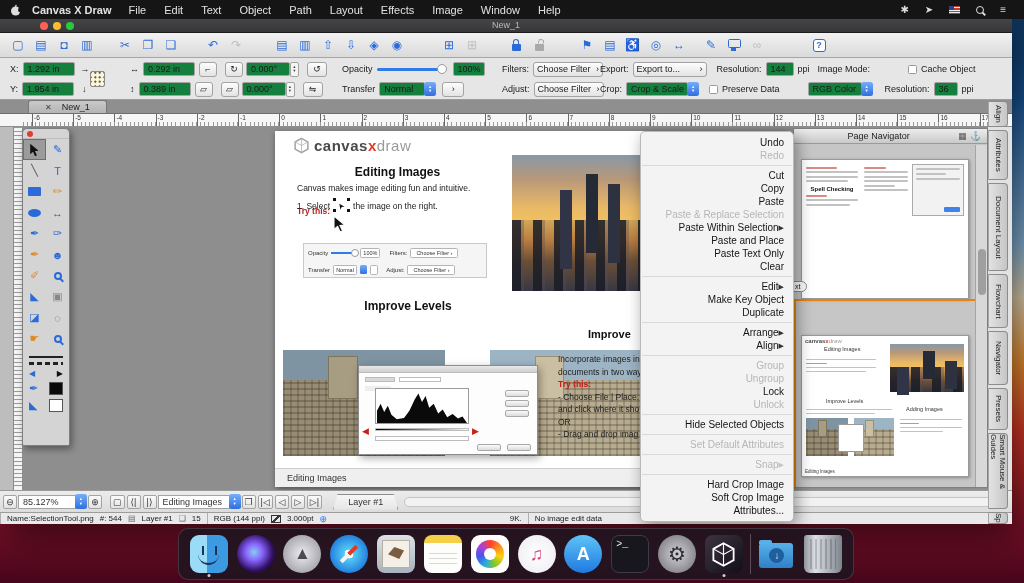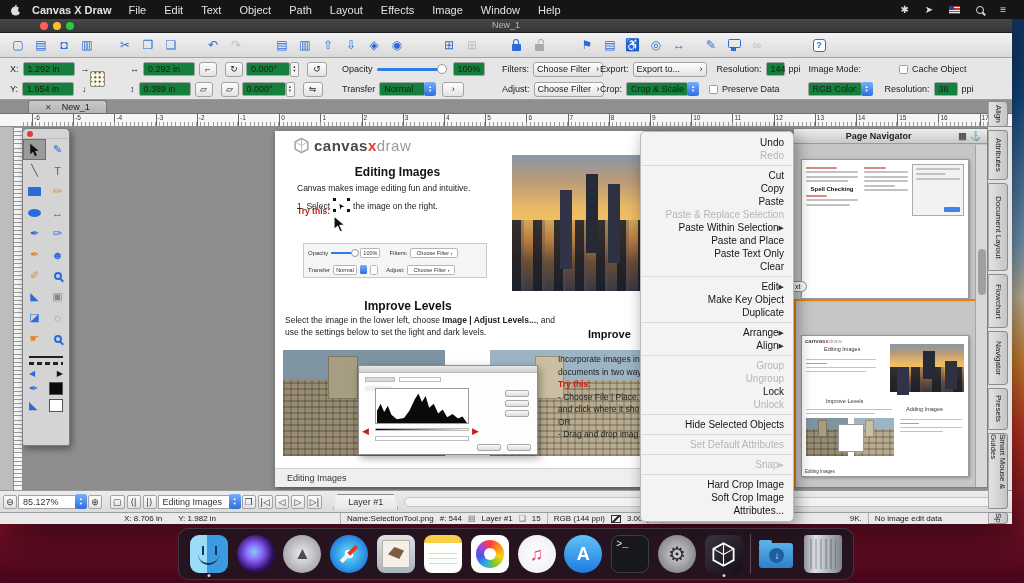--- a/index.html
+++ b/index.html
@@ -115,21 +115,21 @@
 .tb-foot{padding:3px 6px;display:flex;flex-direction:column;gap:4px}
 .tb-line{height:2px;background:#222;margin-top:4px}
 .tb-dash{height:3px;background:repeating-linear-gradient(90deg,#222 0 5px,transparent 5px 8px)}
 .tb-arrows{display:flex;justify-content:space-between;font-size:8px}
 .tb-sw-row{display:flex;justify-content:space-between;align-items:center}
 .sw{width:14px;height:13px;border:1px solid #555}
 .sw.black{background:#0a0a0a}.sw.white{background:#fff}
 .tb-glyph{font-size:11px}
 
 .navigator{position:absolute;left:793px;top:1px;width:195px;height:360px;background:#c6c6c6;border:1px solid #808080;z-index:5}
-.nav-title{height:15px;background:linear-gradient(#ececec,#c9c9c9);border-bottom:1px solid #9a9a9a;display:flex;align-items:center;font-size:9px;color:#222;font-weight:bold;padding:0 5px}
+.nav-title{height:15px;background:linear-gradient(#ececec,#c9c9c9);border-bottom:1px solid #9a9a9a;display:flex;align-items:center;font-size:9px;color:#222;font-weight:normal;padding:0 5px}
 .nav-title .t{flex:1;text-align:center}
 .nav-body{position:absolute;left:0;top:16px;right:12px;bottom:0;overflow:hidden}
 .nav-scroll{position:absolute;right:0;top:16px;width:12px;bottom:0;background:#d8d8d8;border-left:1px solid #a5a5a5}
 .nav-scroll .thumb{position:absolute;left:2px;top:104px;width:8px;height:46px;background:#9f9f9f;border-radius:4px;cursor:pointer}
 .pgthumb{position:absolute;background:#fff;border:1px solid #999;box-shadow:1px 1px 3px rgba(0,0,0,.3)}
 .nav-cell2{position:absolute;left:0;top:154px;width:183px;height:206px;border:2px solid #e8820c}
 .pill{position:absolute;background:#fdfdfd;border:1px solid #8a8a8a;border-radius:7px;font-size:7px;color:#222;padding:1px 6px;white-space:nowrap}
 .tline{height:2px;background:#c2c2c2;margin:2.5px 0;border-radius:1px}
 .tline.red{background:#d98a84}
 .t1-heading{font-size:6px;font-weight:bold;color:#111;text-align:center;margin:4px 0 2px}
@@ -369,21 +369,21 @@
             <span>›</span>
           </span>
       </div>
       <div class="prow prow1" style="left:553px">
         <span class="plabel" style="margin-left:47px">Export:</span>
         <span class="fbtn" style="width:74px;justify-content:space-between">
             <span>Export to...</span>
             <span>›</span>
           </span>
         <span class="plabel" style="margin-left:10px">Resolution:</span>
-        <span class="fld" style="width:19px">144</span>
+        <span class="fld" style="width:28px">144</span>
         <span class="plabel">ppi</span>
         <span class="plabel" style="margin-left:4px">Image Mode:</span>
         <span class="cb" style="margin-left:34px"></span>
         <span class="plabel">Cache Object</span>
       </div>
       <div class="prow prow2" style="left:553px">
         <span class="plabel" style="margin-left:47px">Crop:</span>
         <span class="combo">
           <span class="fld" style="width:62px">Crop &amp; Scale</span>
           <span class="bstep">
@@ -476,24 +476,20 @@
               <span class="mp-bstep"></span>
             <span class="mp-fld" style="width:8px"></span>
             <span style="margin-left:5px">Adjust:</span>
             <span class="mp-fld" style="width:48px;justify-content:center">Choose Filter ›</span>
           </div>
         </div>
 
         <div class="photo-city"></div>
 
         <div class="h1" style="left:68px;top:168px;width:130px;text-align:center">Improve Levels</div>
-        <div class="body-t" style="left:10px;top:183px;width:310px">
-          <span>Select the image in the lower left, choose </span><b>Image | Adjust Levels...</b><span>, and</span><br>
-          <span>use the settings below to set the light and dark levels.</span>
-        </div>
 
         <div class="photo-bldg darkv" style="left:8px;top:219px;width:162px;height:106px"></div>
         <div class="photo-bldg" style="left:215px;top:219px;width:160px;height:106px"></div>
 
         <div class="levels">
           <div class="lv-title"></div>
           <div class="lv-bar" style="left:6px;top:11px;width:30px"></div>
           <div class="lv-bar" style="left:40px;top:11px;width:42px;background:#fff"></div>
           <div class="lv-bar" style="left:6px;top:20px;width:26px;border:none;background:#eee"></div>
           <div class="lv-hist">
@@ -786,24 +782,20 @@
       <span class="cbtn">◁</span>
       <span class="cbtn">▷</span>
       <span class="cbtn">▷|</span>
       <span class="layer-tab">Layer #1</span>
       <span class="htrack">
           <span class="hthumb"></span>
         </span>
     </div>
 
     <div class="statusbar">
-      <div class="sseg" style="width:340px;justify-content:center;gap:16px">
-        <span>X: 8.706 in</span>
-        <span>Y: 1.982 in</span>
-      </div>
       <div class="sdiv"></div>
       <div class="sseg">
         <span>Name:SelectionTool.png</span>
         <span>#: 544</span>
         <span style="color:#666">▤</span>
         <span>Layer #1</span>
         <span style="color:#666">❏</span>
         <span>15</span>
       </div>
       <div class="sdiv"></div>

